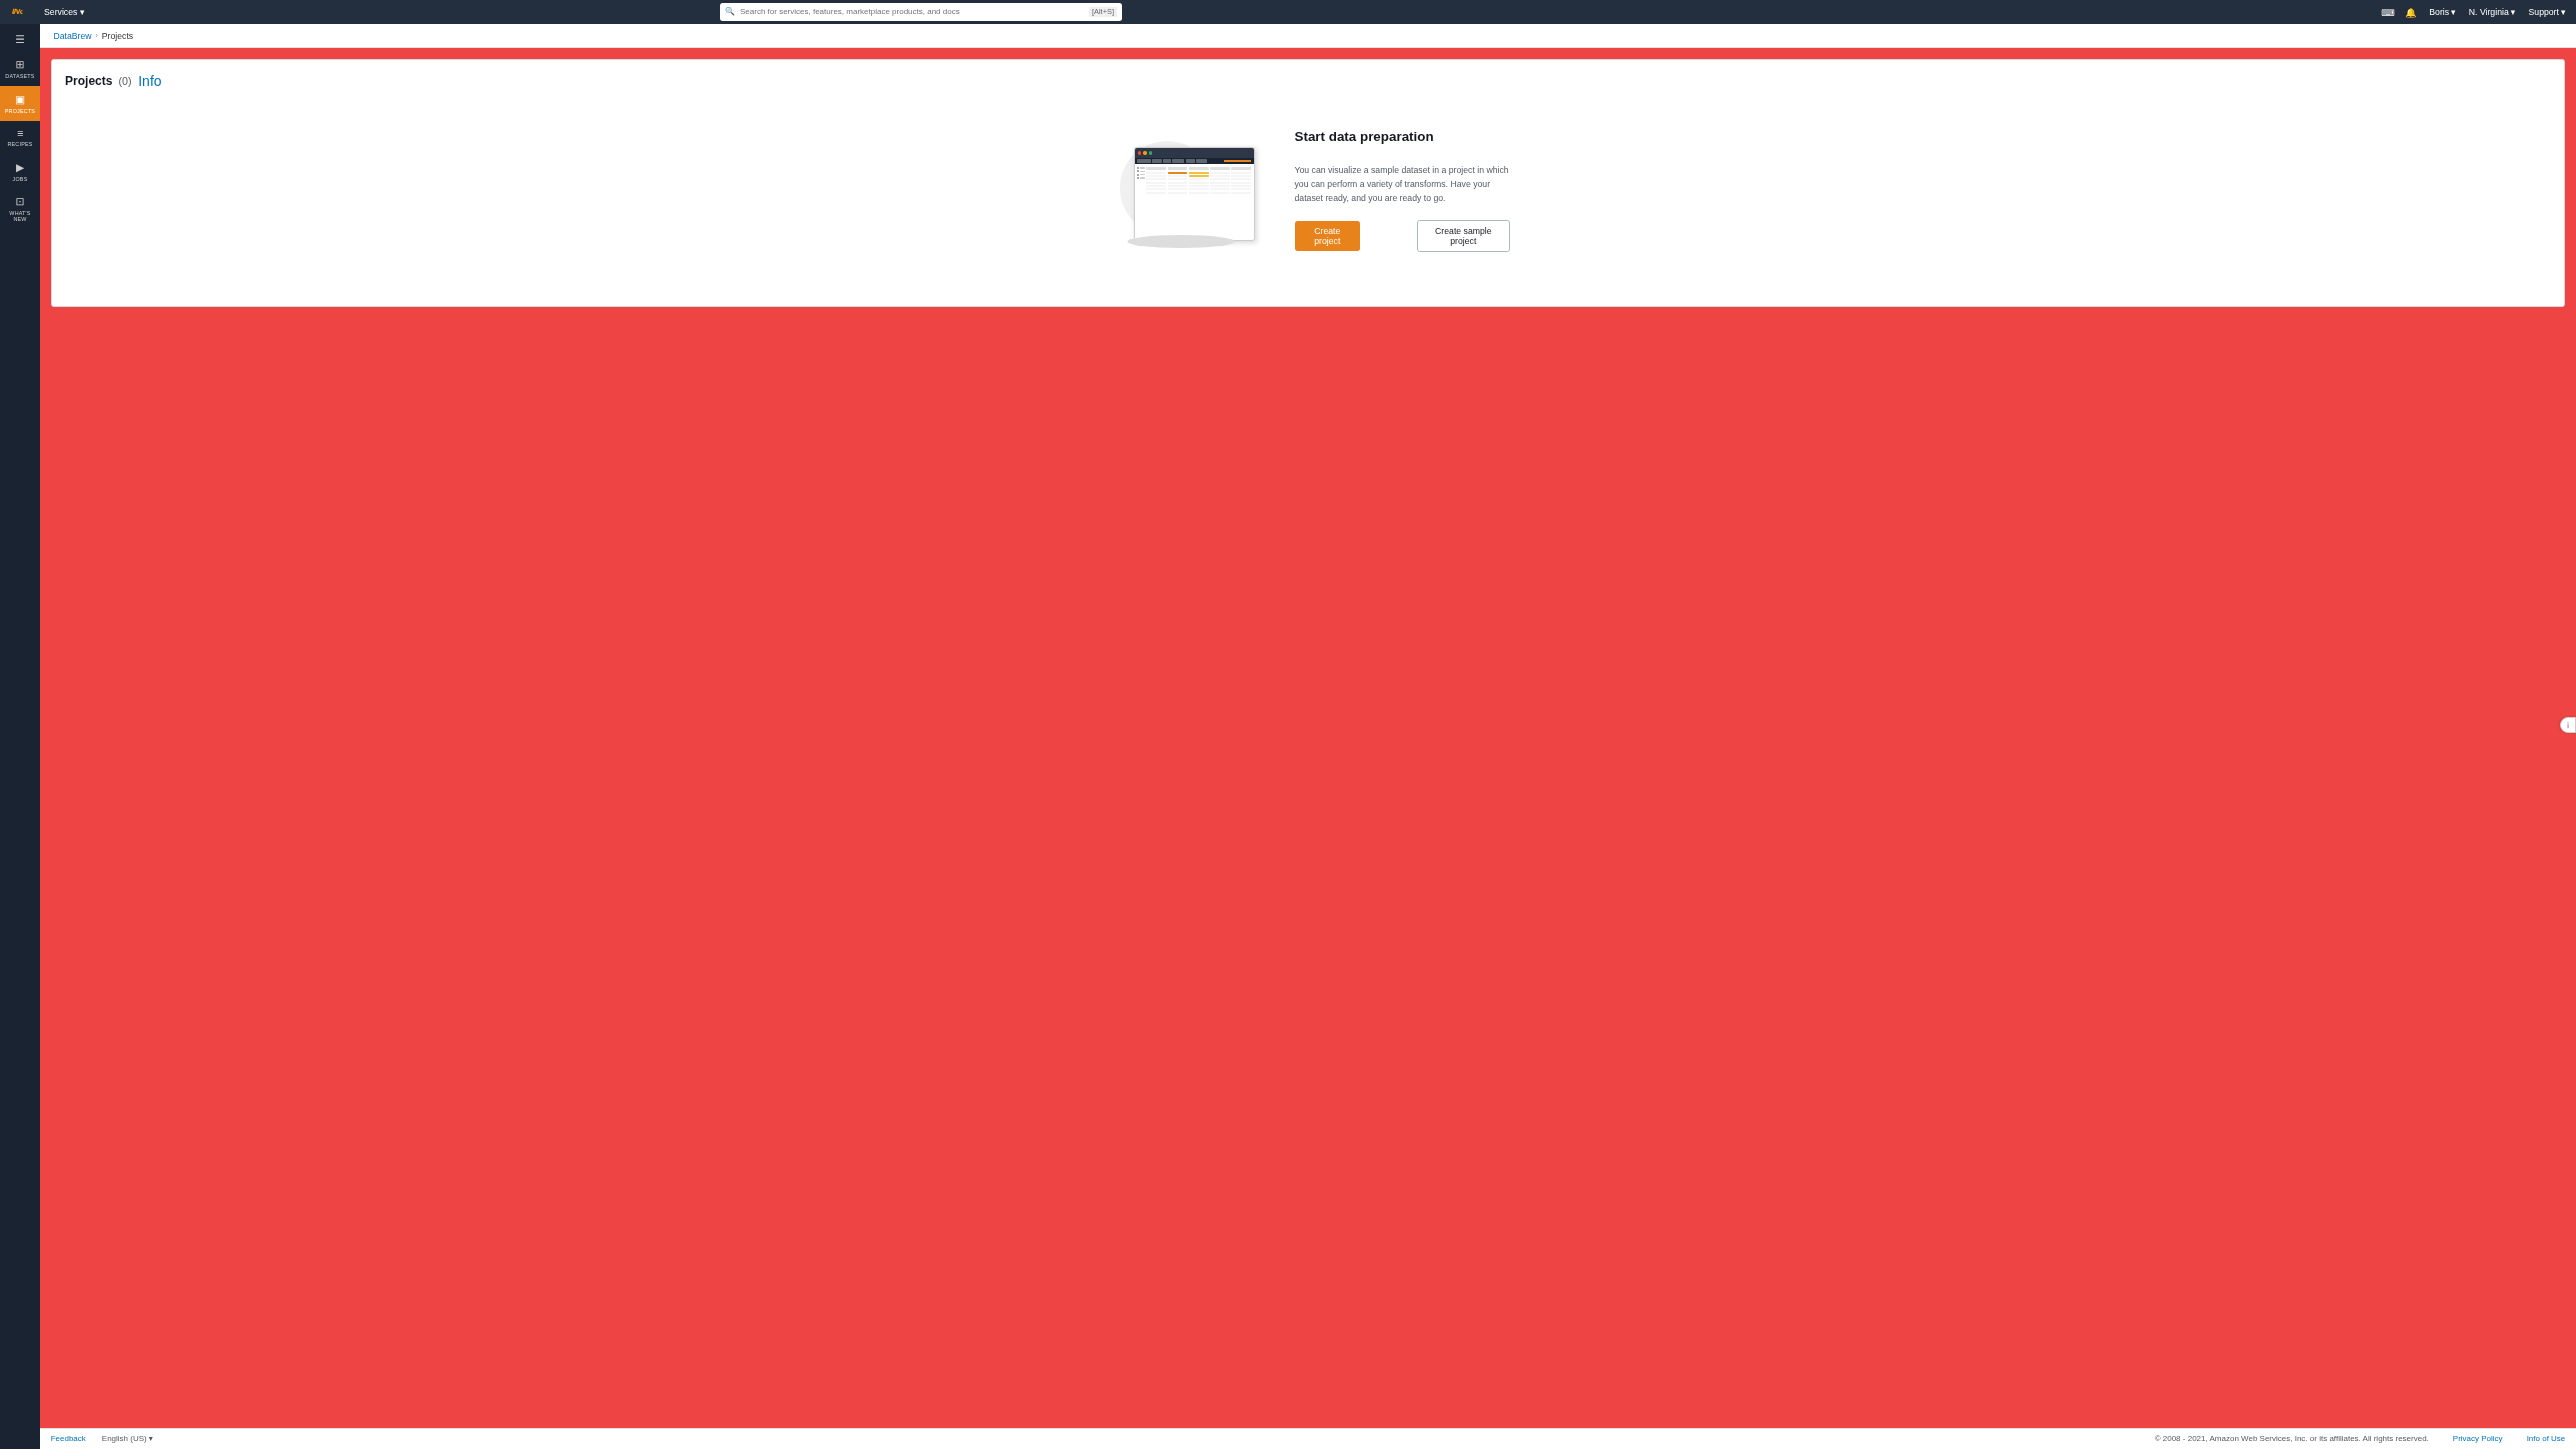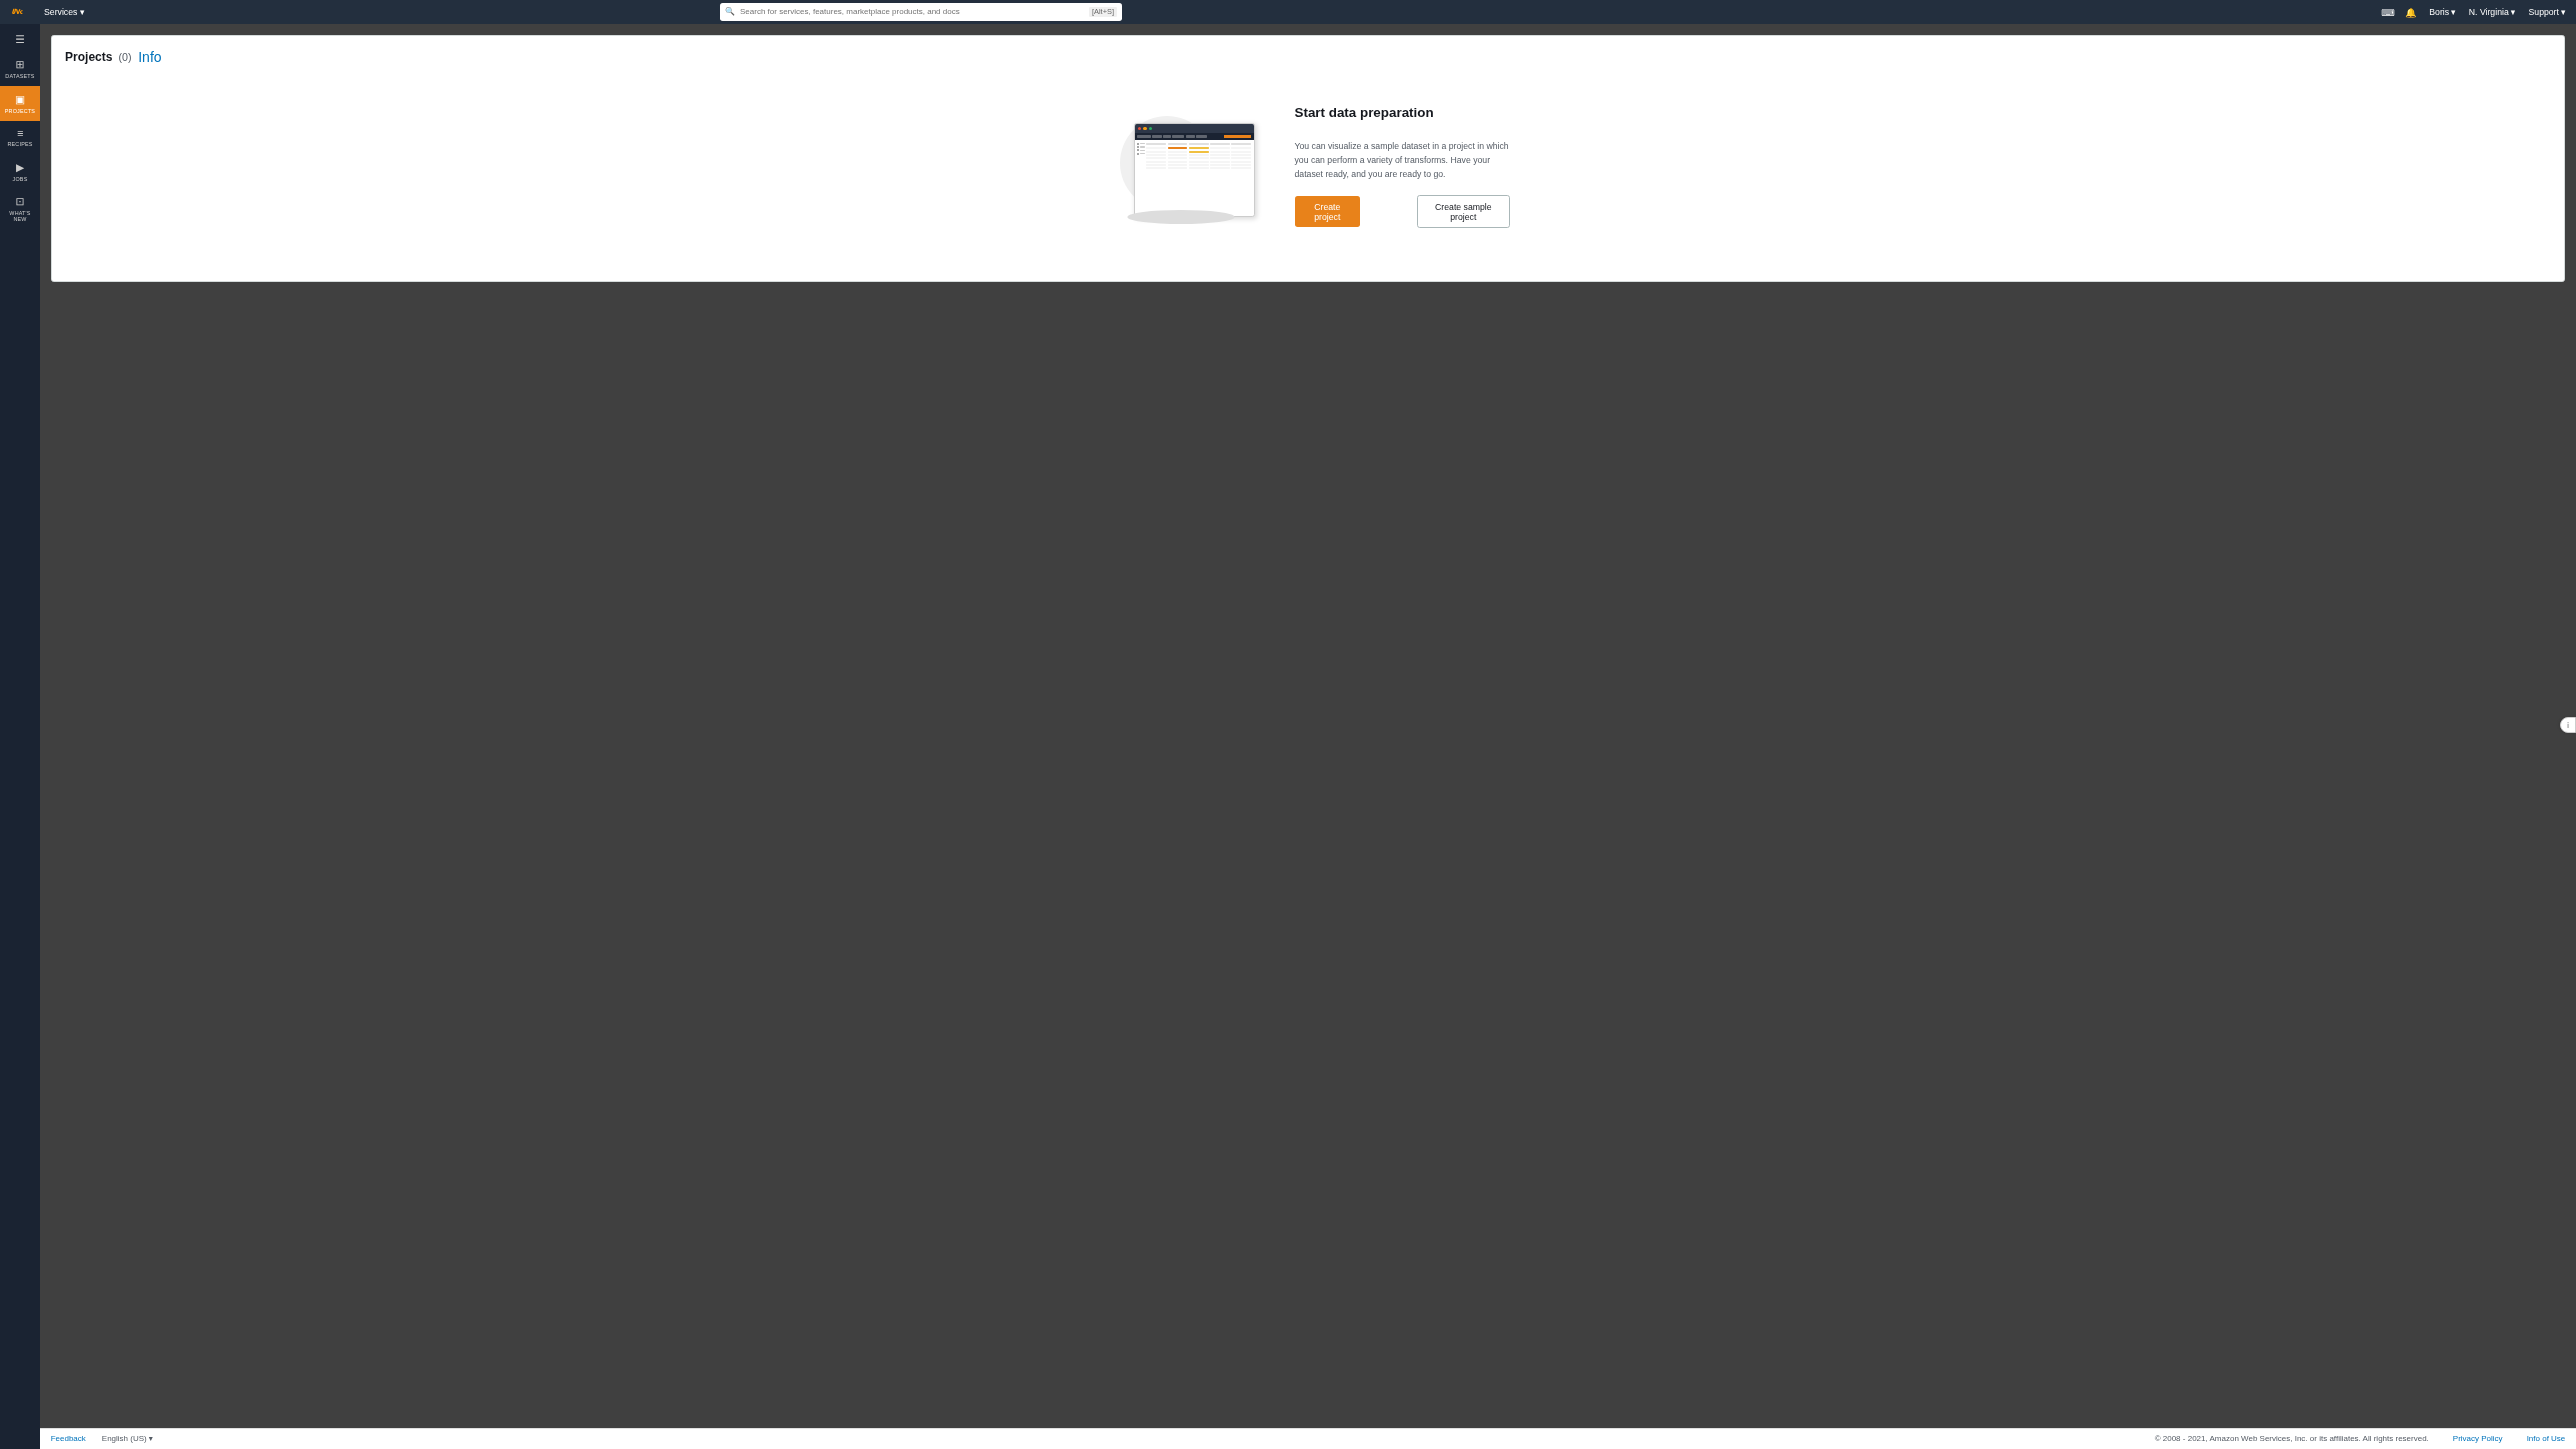--- a/index.html
+++ b/index.html
@@ -169,21 +169,21 @@
       text-decoration: none;
     }
     .breadcrumb-sep { color: #888; font-size: 6.7px; }
     .breadcrumb-current { color: #333; }
 
     
     .page-content {
       flex: 1;
       overflow-y: auto;
       padding: 10.7px;
-      background: #404040;
+      background: #ef4444;
     }
 
     
     .projects-card {
       background: #fff;
       border: 0.7px solid #d5dbdb;
       border-radius: 2.7px;
       padding: 13.4px;
     }
 
@@ -481,20 +481,25 @@
     </button>
 
     <button class="sidebar-item">
       <span class="icon">⊡</span>
       <span class="label">WHAT'S NEW</span>
     </button>
   </nav>
 
   <div class="content-area">
 
+    <div class="breadcrumb-bar">
+      <a class="breadcrumb-link">DataBrew</a>
+      <span class="breadcrumb-sep">›</span>
+      <span class="breadcrumb-current">Projects</span>
+    </div>
 
     <div class="page-content">
       <div class="projects-card">
 
         <div class="projects-header">
           <h1 class="projects-title">
             <span>Projects</span>
             <span style="font-weight:400; font-size:10.7px; color:#545b64; margin-left:2.7px;">(0)</span>
           </h1>
           <a class="info-link">Info</a>

